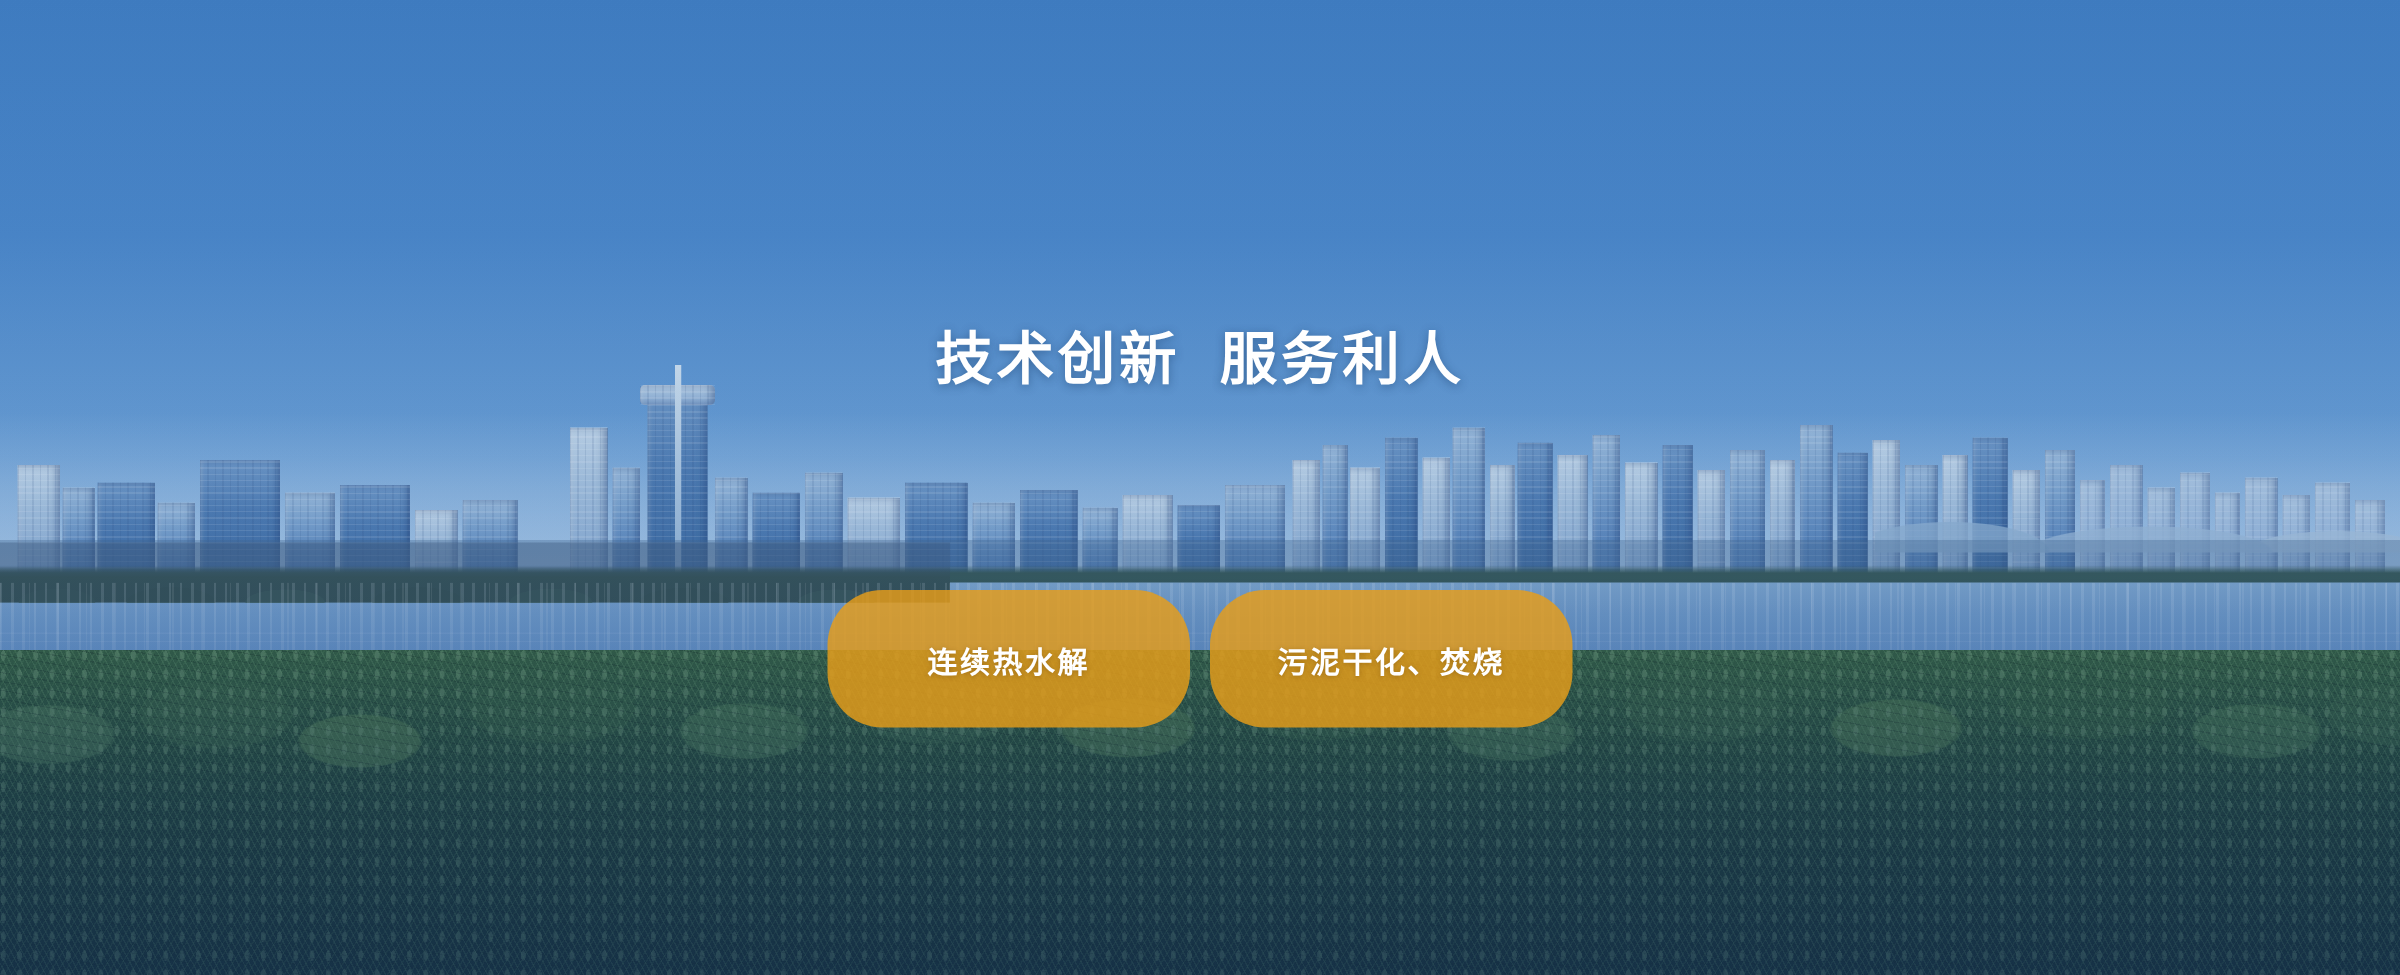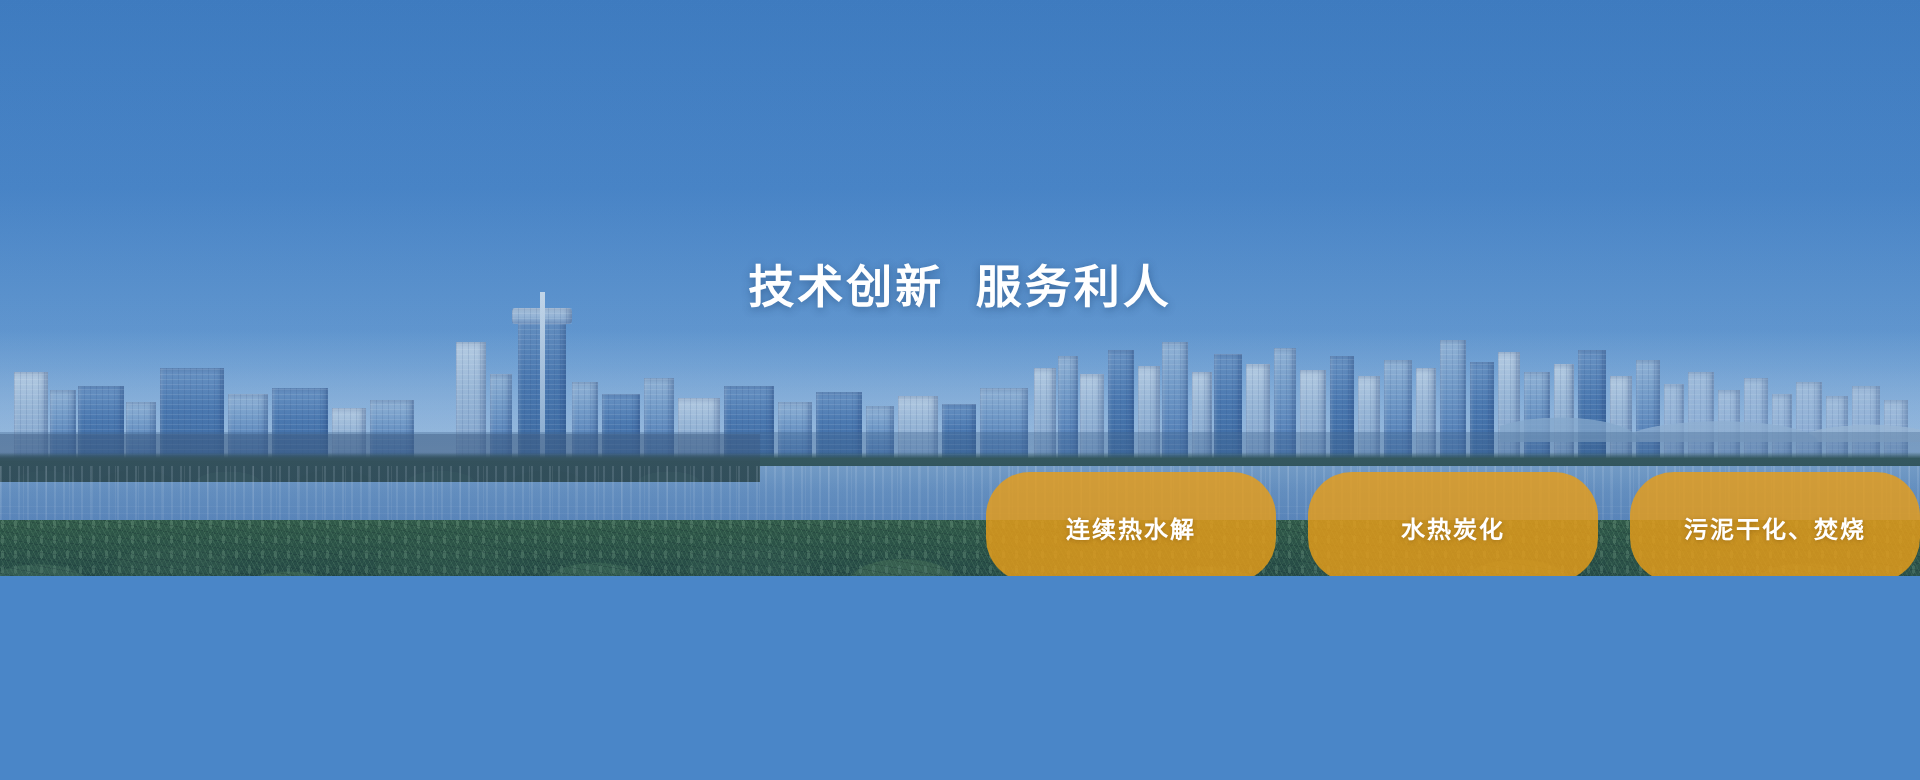--- a/index.html
+++ b/index.html
@@ -6,21 +6,21 @@
   * { margin:0; padding:0; box-sizing:border-box; }
   html,body { width:1920px; height:780px; overflow:hidden; }
   body {
     font-family:"Liberation Sans","DejaVu Sans",sans-serif;
     background:#4a86c8;
   }
 
   .hero {
     position:relative;
     width:1920px;
-    height:576px;
+    height:780px;
     overflow:hidden;
     background:#3b82f6;
   }
 
   
   .sky {
     position:absolute; left:0; top:0; width:1920px; height:470px;
     background:linear-gradient(180deg,#3f7cc0 0%,#4a86c8 40%,#6b9fd4 78%,#8fb7de 96%,#a4c3e2 100%);
   }
   .haze {
@@ -197,21 +197,21 @@
     font-weight:400;
     color:#ffffff;
     letter-spacing:2px;
     text-shadow:0 2px 7px rgba(20,55,100,.5);
   }
 
   
   .pill-row {
     position:absolute;
     left:0; top:472px; width:1920px;
-    display:flex; justify-content:flex-end; gap:32px;
+    display:flex; justify-content:center; gap:16px;
   }
   .pill {
     width:290px; height:110px;
     border:none;
     border-radius:44px;
     background:rgba(232,157,24,.82);
     color:#ffffff;
     font-family:"Liberation Sans","DejaVu Sans",sans-serif;
     font-size:24px;
     font-weight:700;
@@ -310,17 +310,16 @@
   </div>
 
   <div class="photo-tint"></div>
 
   <div class="hero-copy">
     <h1 class="hero-title">技术创新  服务利人</h1>
   </div>
 
   <div class="pill-row">
     <button class="pill">连续热水解</button>
-    <button class="pill">水热炭化</button>
     <button class="pill">污泥干化、焚烧</button>
   </div>
 
 </div>
 
 </body></html>

